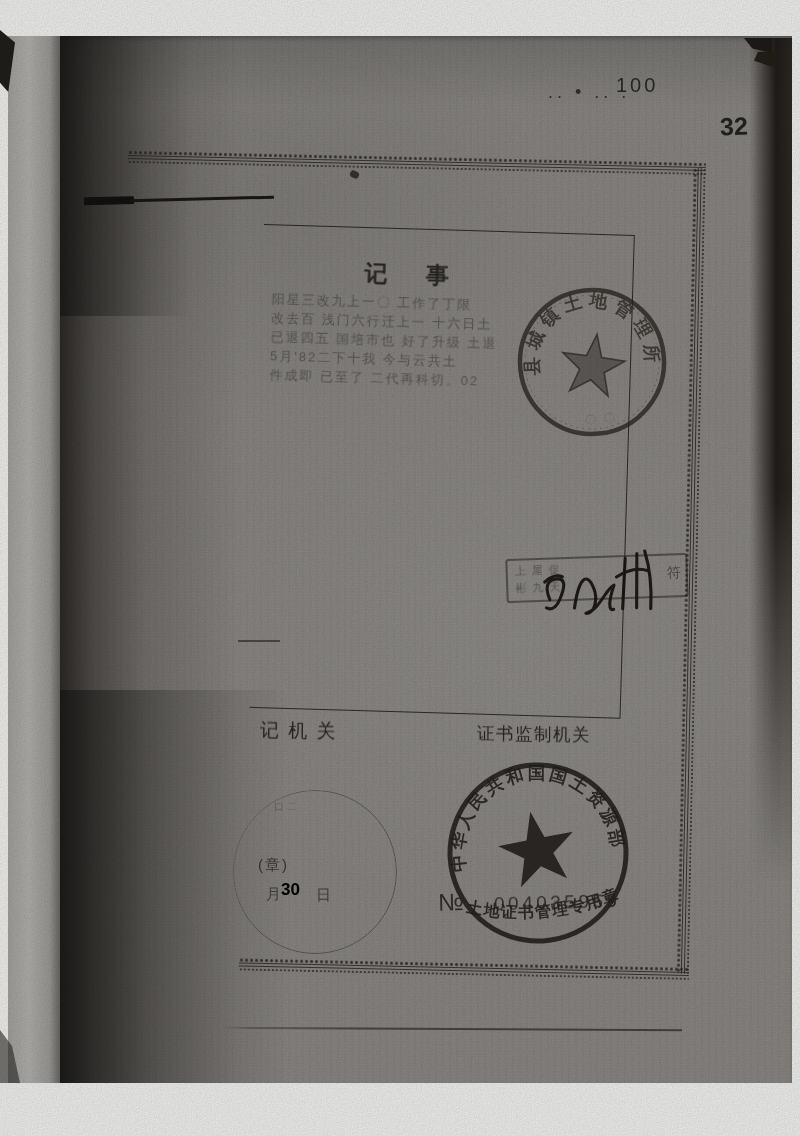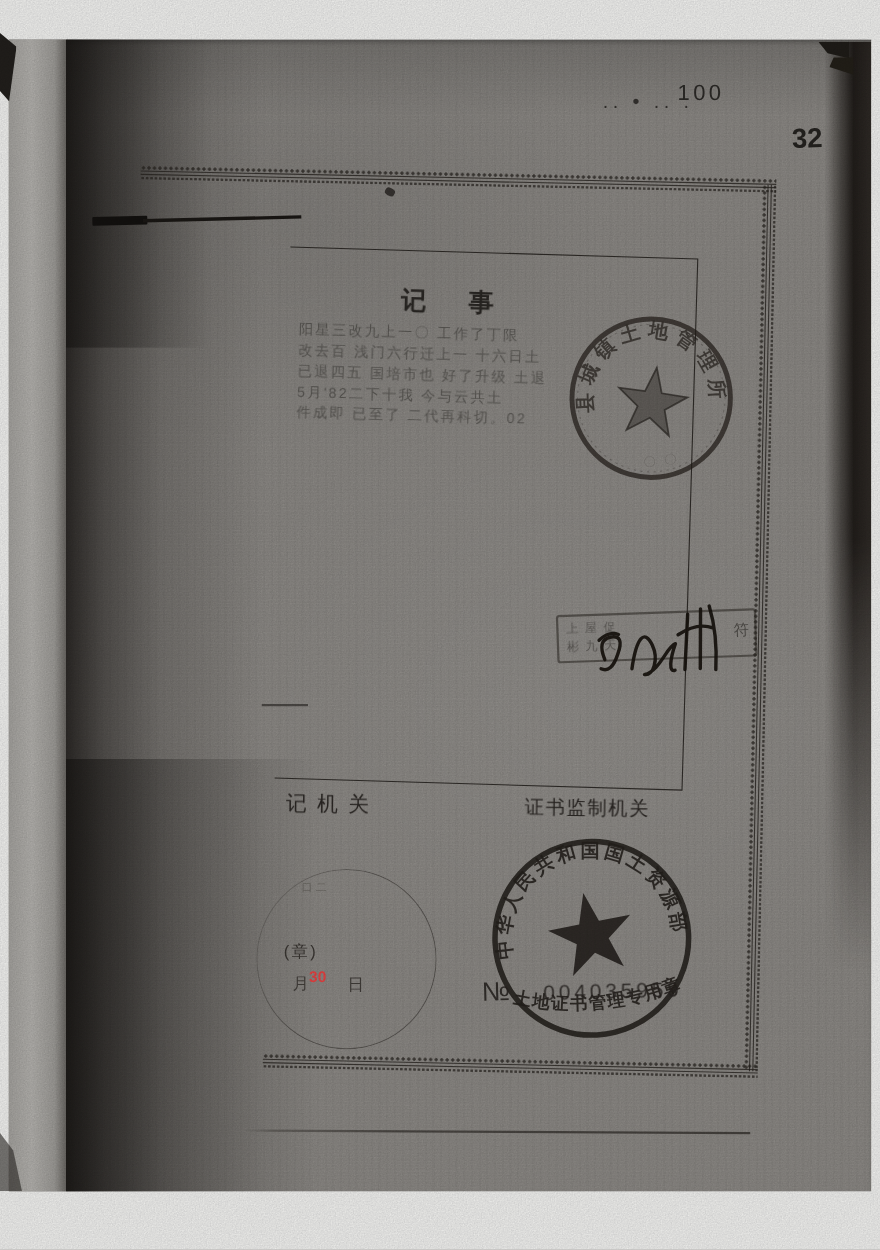--- a/index.html
+++ b/index.html
@@ -136,21 +136,21 @@
   
   .date-circle{
     left:233px;top:790px;width:162px;height:162px;border-radius:50%;
     border:1.6px solid rgba(50,46,42,.55);filter:blur(.35px);
     -webkit-mask:linear-gradient(115deg, rgba(0,0,0,.25), #000 45%);
             mask:linear-gradient(115deg, rgba(0,0,0,.25), #000 45%);
   }
   .date-scribble{left:274px;top:800px;font-size:10px;color:#333029;opacity:.35;filter:blur(.6px);letter-spacing:3px;}
   .seal-note{left:258px;top:856px;font-size:15px;color:rgba(40,36,32,.8);letter-spacing:2px;}
   .date-month{left:266px;top:885px;font-size:15px;color:rgba(40,36,32,.7);}
-  .date-day-value{left:281px;top:880px;font-size:14px;font-weight:600;color:#ef4444;}
+  .date-day-value{left:281px;top:880px;font-size:17px;font-weight:600;color:#000000;}
   .date-day{left:316px;top:886px;font-size:15px;color:rgba(40,36,32,.75);}
 
   
   .ministry-seal{left:442px;top:757px;width:192px;height:192px;opacity:.92;transform:rotate(-3deg);}
 
   
   .serial{left:438px;top:886px;width:210px;height:36px;transform:rotate(-1.5deg);color:#2a2623;}
   .serial .no{position:absolute;left:0;top:0;font-size:24px;opacity:.9;}
   .serial .num{position:absolute;left:56px;top:6px;font-size:19px;letter-spacing:3.5px;opacity:.88;filter:blur(.3px);}
   .serial .sfx{position:absolute;left:170px;top:8px;font-size:16px;opacity:.85;}

